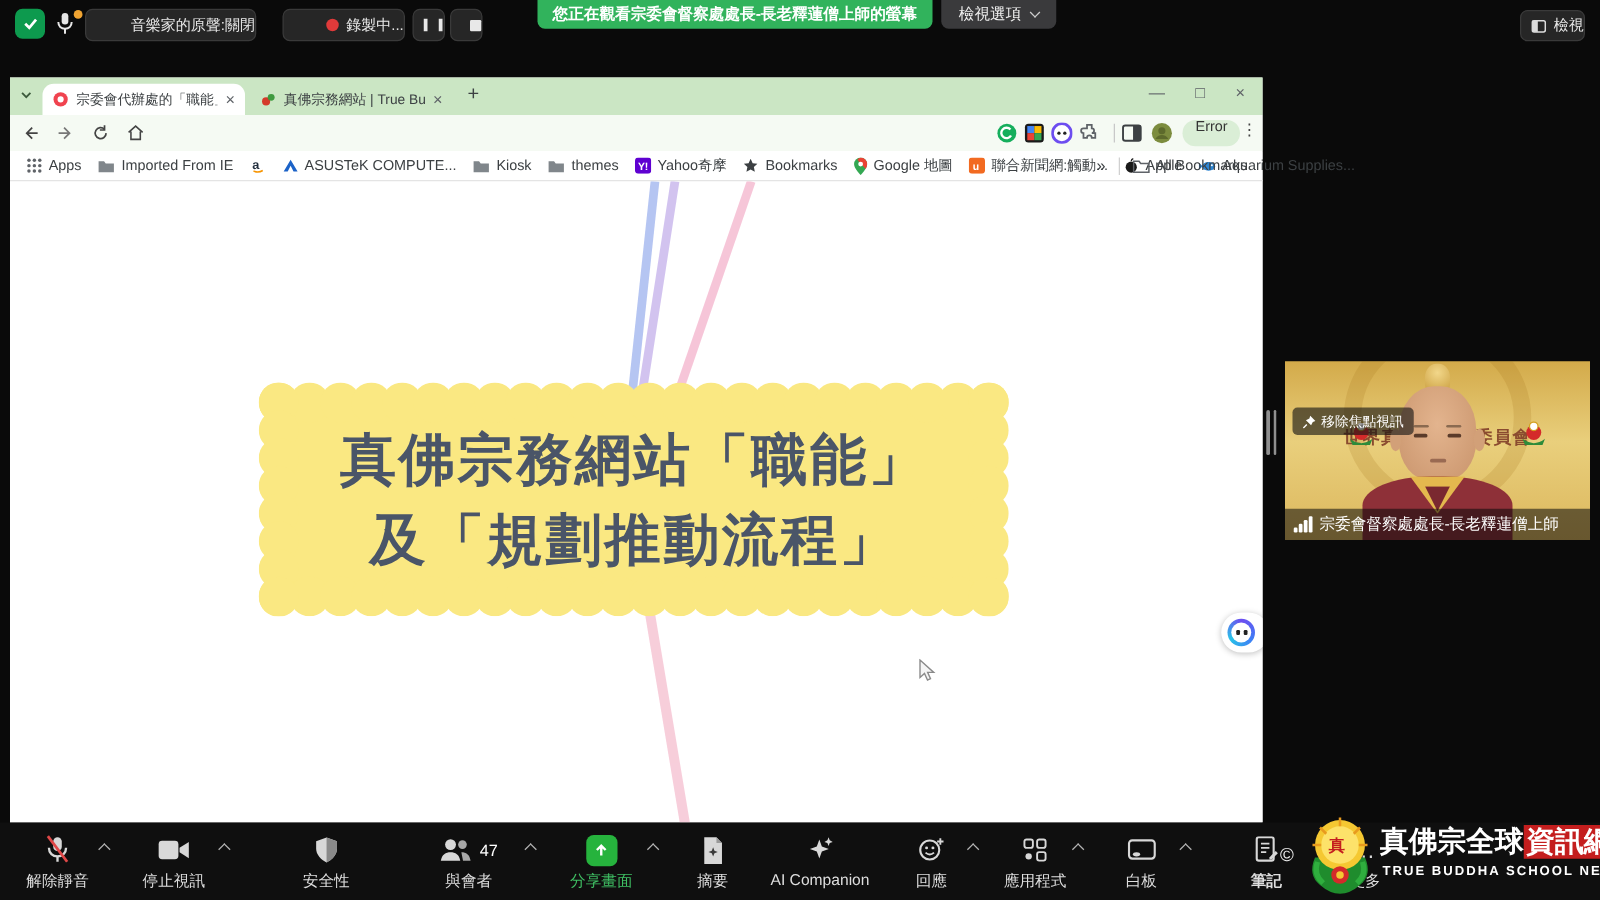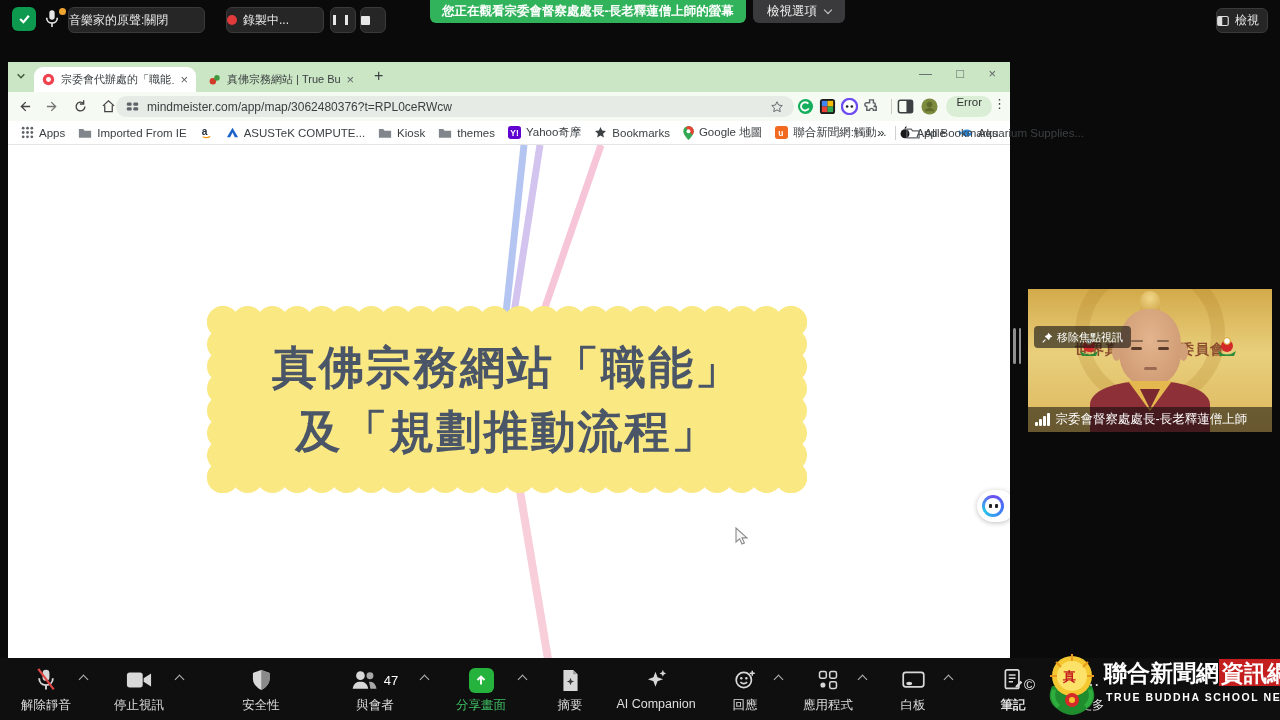--- a/index.html
+++ b/index.html
@@ -3,21 +3,21 @@
 <meta charset="utf-8">
 <style>
   *{margin:0;padding:0;box-sizing:border-box;}
   html,body{width:1280px;height:720px;background:#000;}
   body{font-family:"Liberation Sans","DejaVu Sans",sans-serif;}
   #screen{position:relative;width:1280px;height:720px;background:#0a0a0a;overflow:hidden;}
   .abs{position:absolute;}
 
   
   #topbar{position:absolute;left:0;top:0;width:1280px;height:44px;background:#0a0a0a;}
-  .tb-btn{position:absolute;background:#262626;border:1px solid #3a3a3a;border-radius:6px;color:#e8e8e8;font-size:12px;display:flex;align-items:center;justify-content:flex-start;gap:6px;}
+  .tb-btn{position:absolute;background:#262626;border:1px solid #3a3a3a;border-radius:6px;color:#e8e8e8;font-size:12px;display:flex;align-items:center;justify-content:flex-end;gap:6px;}
   #shield-app{left:12px;top:7px;width:24px;height:24px;background:#0d9a4e;border-radius:6px;display:flex;align-items:center;justify-content:center;}
   #mic-top{left:44px;top:8px;width:20px;height:24px;}
   #mic-badge{position:absolute;right:-2px;top:0;width:7px;height:7px;border-radius:50%;background:#f0a432;}
   #sound-btn{left:68px;top:7px;width:137px;height:26px;}
   #rec-pill{left:226px;top:7px;width:98px;height:26px;}
   #rec-dot{width:10px;height:10px;border-radius:50%;background:#e03a3a;}
   #pause-btn{left:330px;top:7px;width:26px;height:26px;}
   #stop-btn{left:360px;top:7px;width:26px;height:26px;}
   .pbar{display:inline-block;width:3px;height:10px;background:#e8e8e8;margin:0 1.5px;}
   .sq{display:inline-block;width:9px;height:9px;background:#e8e8e8;border-radius:1px;}
@@ -192,32 +192,20 @@
             <path d="M19 12a7 7 0 1 1-2-4.9" stroke="#444" stroke-width="2.2" fill="none"></path>
             <path d="M17 2v6h-6" fill="none" stroke="#444" stroke-width="2.2"></path>
           </svg>
         </div>
       <div class="navic">
           <svg width="15" height="15" viewBox="0 0 24 24">
             <path d="M3 11L12 3l9 8M6 10v10h12V10" stroke="#444" stroke-width="2" fill="none"></path>
           </svg>
         </div>
 
-      <div id="urlbar">
-        <svg width="13" height="13" viewBox="0 0 16 16">
-            <rect x="1" y="3" width="6" height="4" rx="1.5" fill="#5f6368"></rect>
-            <rect x="9" y="3" width="6" height="4" rx="1.5" fill="#5f6368"></rect>
-            <rect x="1" y="9" width="6" height="4" rx="1.5" fill="#5f6368"></rect>
-            <rect x="9" y="9" width="6" height="4" rx="1.5" fill="#5f6368"></rect>
-          </svg>
-        <span id="url-text">mindmeister.com/app/map/3062480376?t=RPL0ceRWcw</span>
-        <svg width="14" height="14" viewBox="0 0 24 24">
-            <path d="M12 3l2.7 5.7 6.3.8-4.6 4.3 1.2 6.2-5.6-3-5.6 3 1.2-6.2L3 9.5l6.3-.8z" fill="none" stroke="#5f6368" stroke-width="1.6"></path>
-          </svg>
-      </div>
 
       <svg class="extic" style="right:196px;" viewBox="0 0 18 18">
           <circle cx="9" cy="9" r="8" fill="#15ae5c"></circle>
           <path d="M12 6a4.4 4.4 0 1 0 .5 5" stroke="#fff" stroke-width="2" fill="none"></path>
         </svg>
       <svg class="extic" style="right:174px;" viewBox="0 0 18 18">
           <rect x="1" y="1" width="16" height="16" rx="3" fill="#1a1a1a"></rect>
           <rect x="3" y="3" width="6" height="6" fill="#4285f4"></rect>
           <rect x="9" y="3" width="6" height="6" fill="#fbbc05"></rect>
           <rect x="3" y="9" width="6" height="6" fill="#ea4335"></rect>
@@ -642,18 +630,18 @@
             <line x1="14" y1="10" x2="19" y2="15"></line>
             <line x1="46" y1="10" x2="41" y2="15"></line>
             <line x1="8" y1="24" x2="15" y2="24"></line>
             <line x1="52" y1="24" x2="45" y2="24"></line>
           </g>
         <text x="21" y="29" font-size="13" font-weight="bold" fill="#c41e1e">真</text>
         <circle cx="30" cy="48" r="7" fill="#d42a2a"></circle>
         <circle cx="30" cy="48" r="3" fill="#f5c832"></circle>
       </svg>
       <div id="tbsn-text1">
-        <span>聯合新聞網</span><span id="tbsn-red">資訊網</span>
+        <span>真佛宗全球</span><span id="tbsn-red">資訊網</span>
       </div>
       <div id="tbsn-text2">TRUE BUDDHA SCHOOL NET</div>
     </div>
   </div>
 </div>
 
 </body></html>

